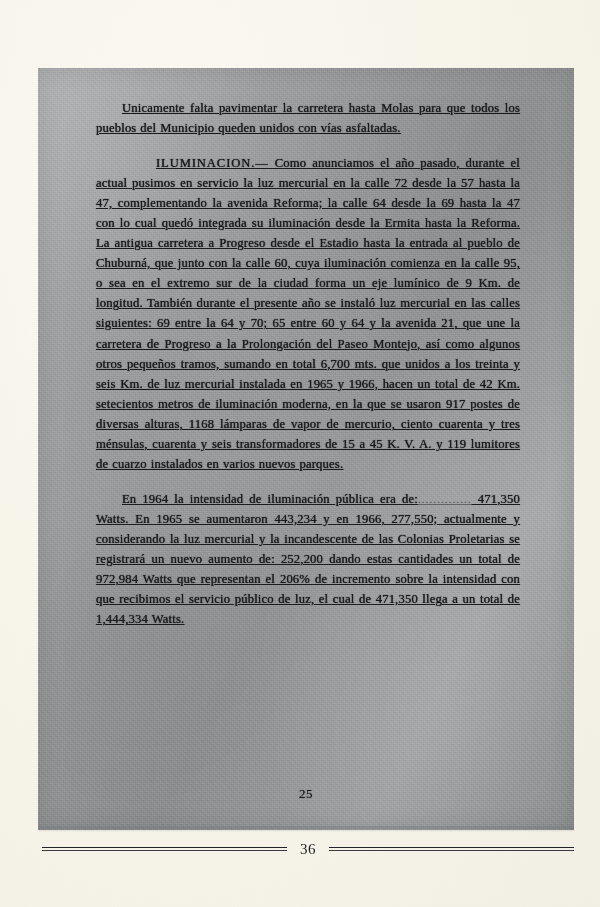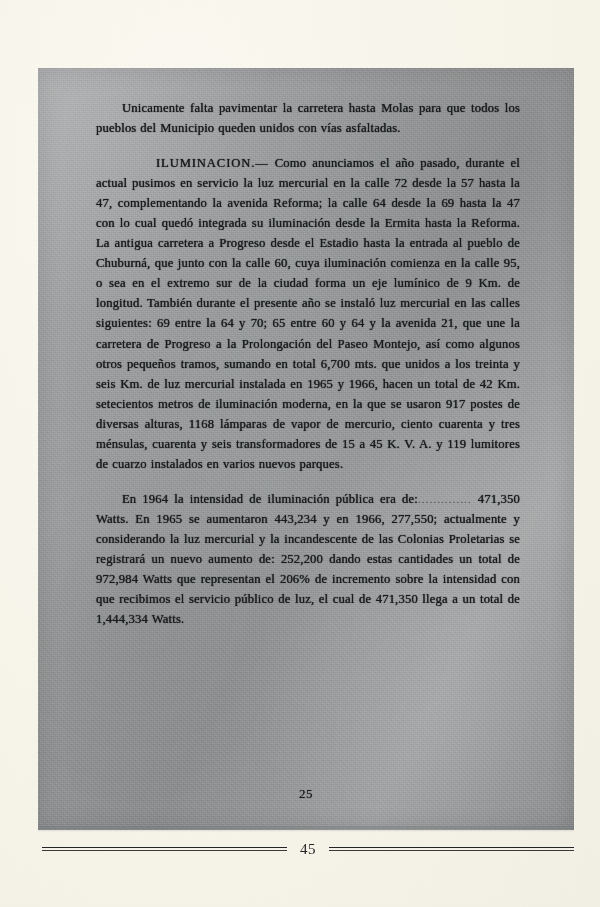--- a/index.html
+++ b/index.html
@@ -94,20 +94,21 @@
     word-spacing: .6px;
     
     text-shadow:
       0 0 .7px rgba(30,32,34,.80),
       .4px 0  .9px rgba(60,62,64,.40),
       -.4px 0 .9px rgba(60,62,64,.30);
   }
   #scan-text p {
     margin: 0 0 14.5px 0;
     text-indent: 26px;
+    text-decoration: underline;
   }
   #scan-text p:last-of-type { margin-bottom: 0; }
 
   .lead {
     font-family: "Liberation Serif", serif;
     letter-spacing: .9px;
     margin-left: 34px;
   }
   .leader {
     letter-spacing: 1.1px;
@@ -197,17 +198,17 @@
 
     </div>
 
     <div id="inner-folio">25</div>
   </div>
 
   <div id="scan-shadow"></div>
 
   <div id="folio-bar">
     <span class="rule left"></span>
-    <span id="book-folio">45</span>
+    <span id="book-folio">36</span>
     <span class="rule right"></span>
   </div>
 
 </div>
 
 </body></html>

